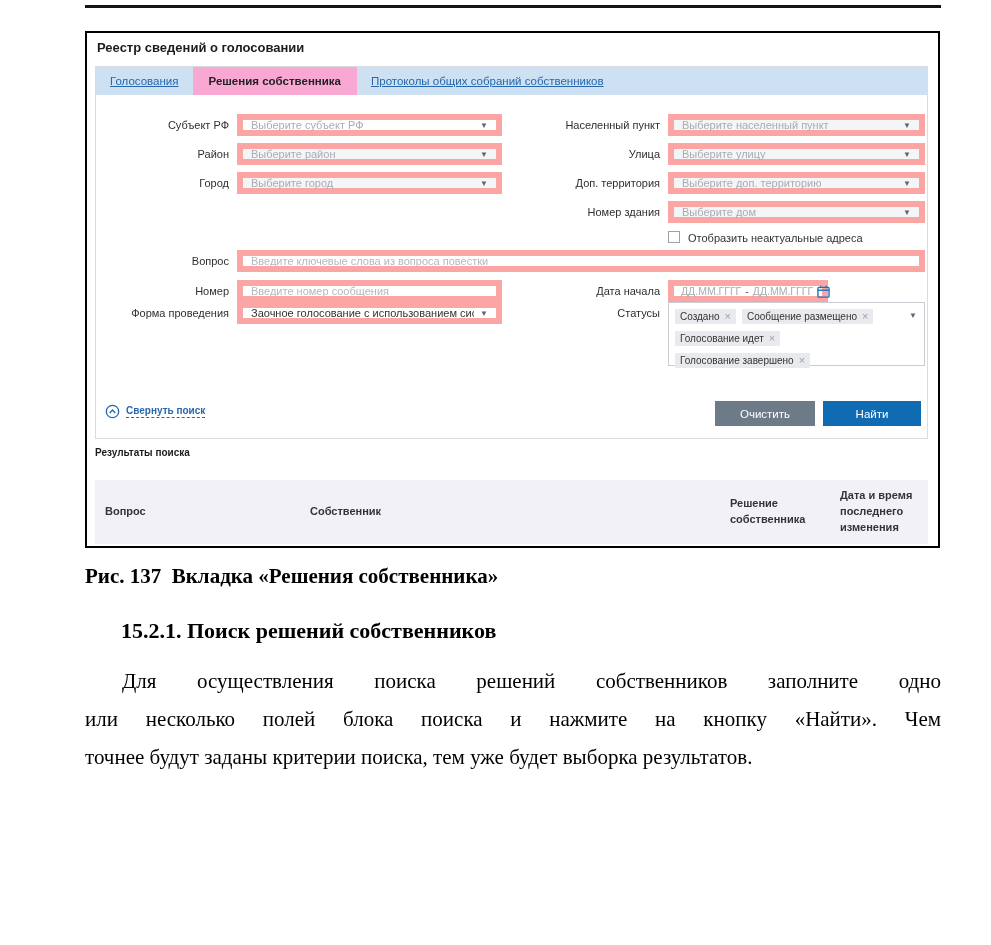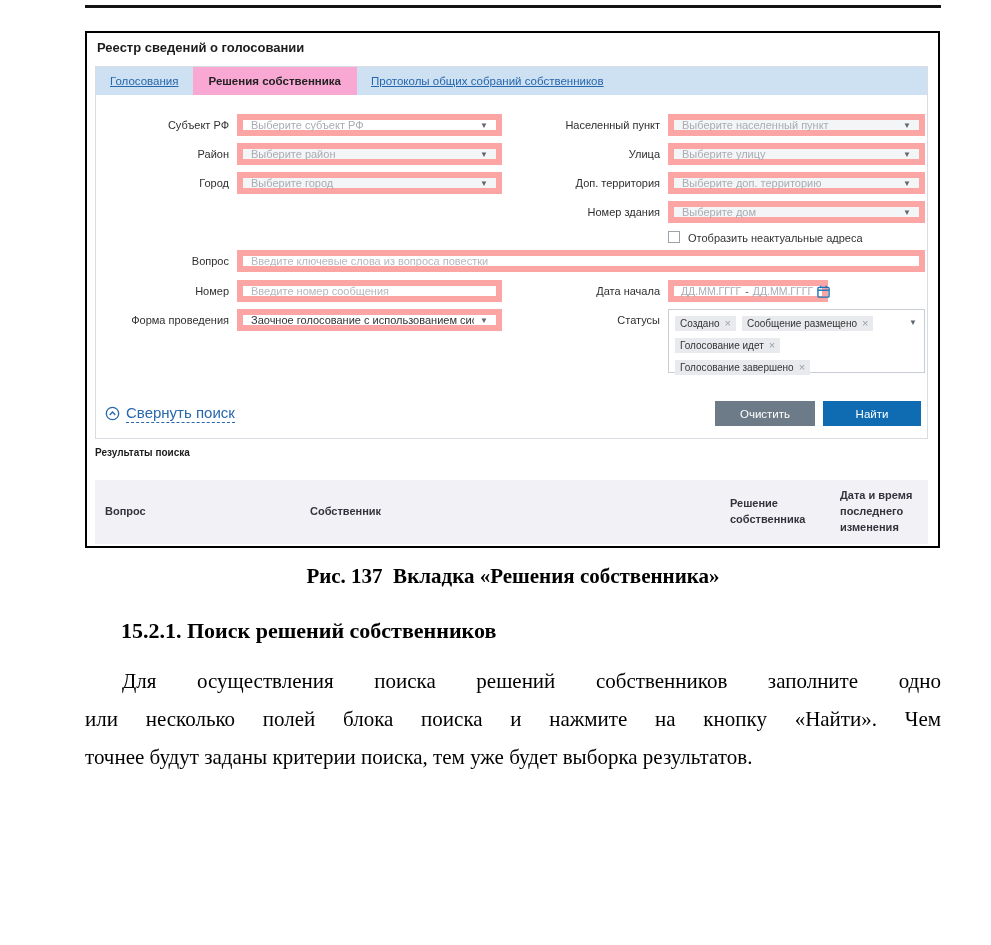--- a/index.html
+++ b/index.html
@@ -58,36 +58,36 @@
               border:1px solid #c9ced4; background:#fff; cursor:pointer; }
   .tags { display:flex; flex-wrap:wrap; gap:7px 6px; padding:6px 24px 5px 6px; }
   .tag { display:inline-flex; align-items:center; gap:5px; background:#e9eaee;
          padding:2px 5px; font-size:10px; color:#333; white-space:nowrap; }
   .tag .x { color:#9aa2ab; font-size:11px; line-height:1; cursor:pointer; }
   .mb-arr { position:absolute; right:7px; top:8px; font-size:8px; color:#5f6771; }
 
   
   .collapse-link { position:absolute; left:18px; top:371px; display:flex; align-items:center;
                    gap:6px; cursor:pointer; }
-  .collapse-link .txt { font-size:15px; color:#2767ad; border-bottom:1px dashed #2767ad; padding-bottom:1px; }
+  .collapse-link .txt { font-size:10px; color:#2767ad; border-bottom:1px dashed #2767ad; padding-bottom:1px;font-weight:bold; }
 
   .btn { position:absolute; top:368px; height:25px; border:none; color:#fff; font-size:11.5px;
          font-family:inherit; cursor:pointer; }
   .btn.gray { left:628px; width:100px; background:#6d7a87; }
   .btn.blue { left:736px; width:98px;  background:#0f6cb2; }
 
   
   .results-title { position:absolute; left:8px; top:414px; font-size:10px; font-weight:bold; color:#1c1c1c; }
   .thead { position:absolute; left:8px; top:447px; width:833px; height:64px;
            background:#f1f1f6; display:flex; align-items:center; }
   .th { padding-left:10px; font-size:11px; font-weight:bold; color:#33333b; line-height:1.45; }
   .c1 { width:205px; } .c2 { width:420px; } .c3 { width:110px; } .c4 { width:98px; padding-right:0; }
 
   
-  .caption { position:absolute; left:85px; top:564px; width:856px; text-align:center;
+  .caption { position:absolute; left:85px; top:564px; width:856px; 
              font-family:"Liberation Serif", serif; font-size:21px; font-weight:bold;
              color:#000; white-space:pre-wrap; }
   .doc-heading { position:absolute; left:121px; top:618px;
                  font-family:"Liberation Serif", serif; font-size:22px; font-weight:bold; color:#000; }
   .para { position:absolute; left:85px; top:662px; width:856px;
           font-family:"Liberation Serif", serif; font-size:21px; color:#000; }
   .pl { line-height:38px; text-align:justify; text-align-last:justify; }
   .pl.first { text-indent:37px; }
   .pl.last  { text-align-last:left; }
 </style>
@@ -177,21 +177,21 @@
         <span class="dph">ДД.ММ.ГГГГ</span>
         <svg class="cal" width="13" height="13" viewBox="0 0 14 14">
           <rect x="1" y="2.5" width="12" height="10.5" rx="1" fill="none" stroke="#1e74bb" stroke-width="1.5"></rect>
           <line x1="1" y1="5.6" x2="13" y2="5.6" stroke="#1e74bb" stroke-width="1.5"></line>
           <line x1="4" y1="0.8" x2="4" y2="3.4" stroke="#1e74bb" stroke-width="1.5"></line>
           <line x1="10" y1="0.8" x2="10" y2="3.4" stroke="#1e74bb" stroke-width="1.5"></line>
         </svg>
       </div>
     </div>
 
-    <div class="row" style="top:276px">
+    <div class="row" style="top:269px">
       <div class="lblL">Форма проведения</div>
       <div class="field select fL">
         <span class="val">Заочное голосование с использованием системы</span>
         <span class="arr">▼</span>
       </div>
       <div class="lblR">Статусы</div>
       <div class="multibox">
         <div class="tags">
           <span class="tag">
             <span>Создано</span>

